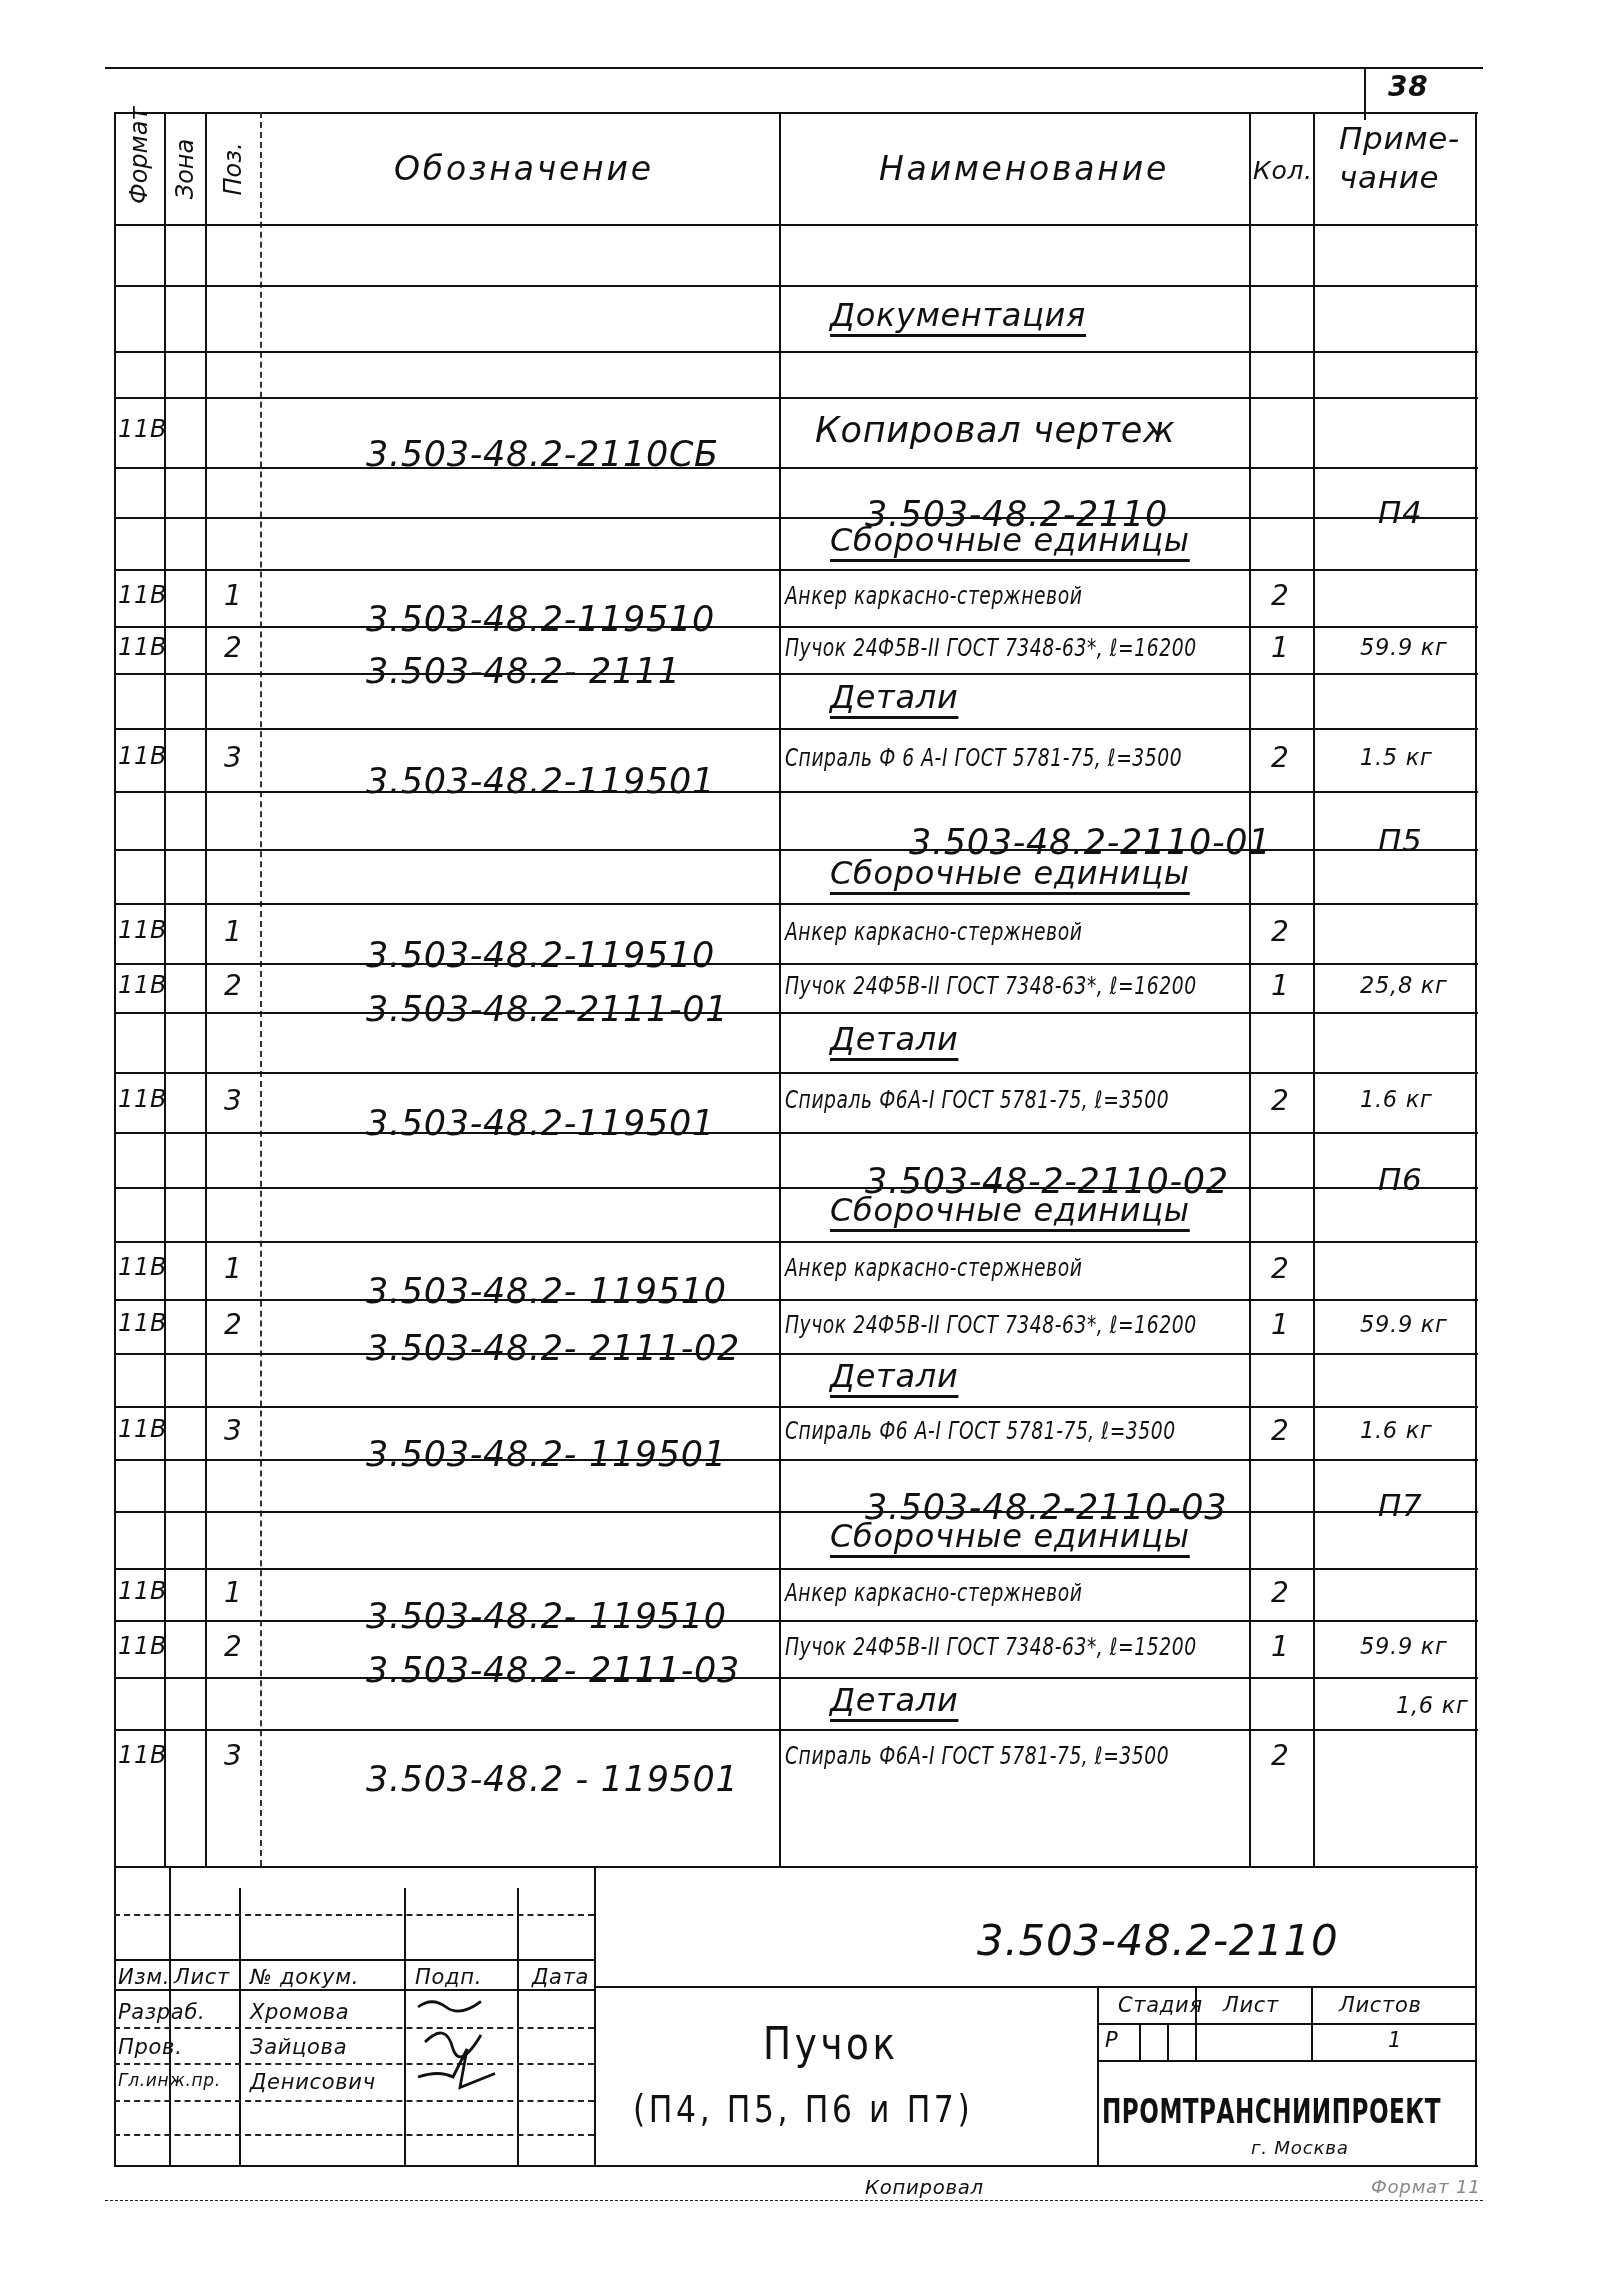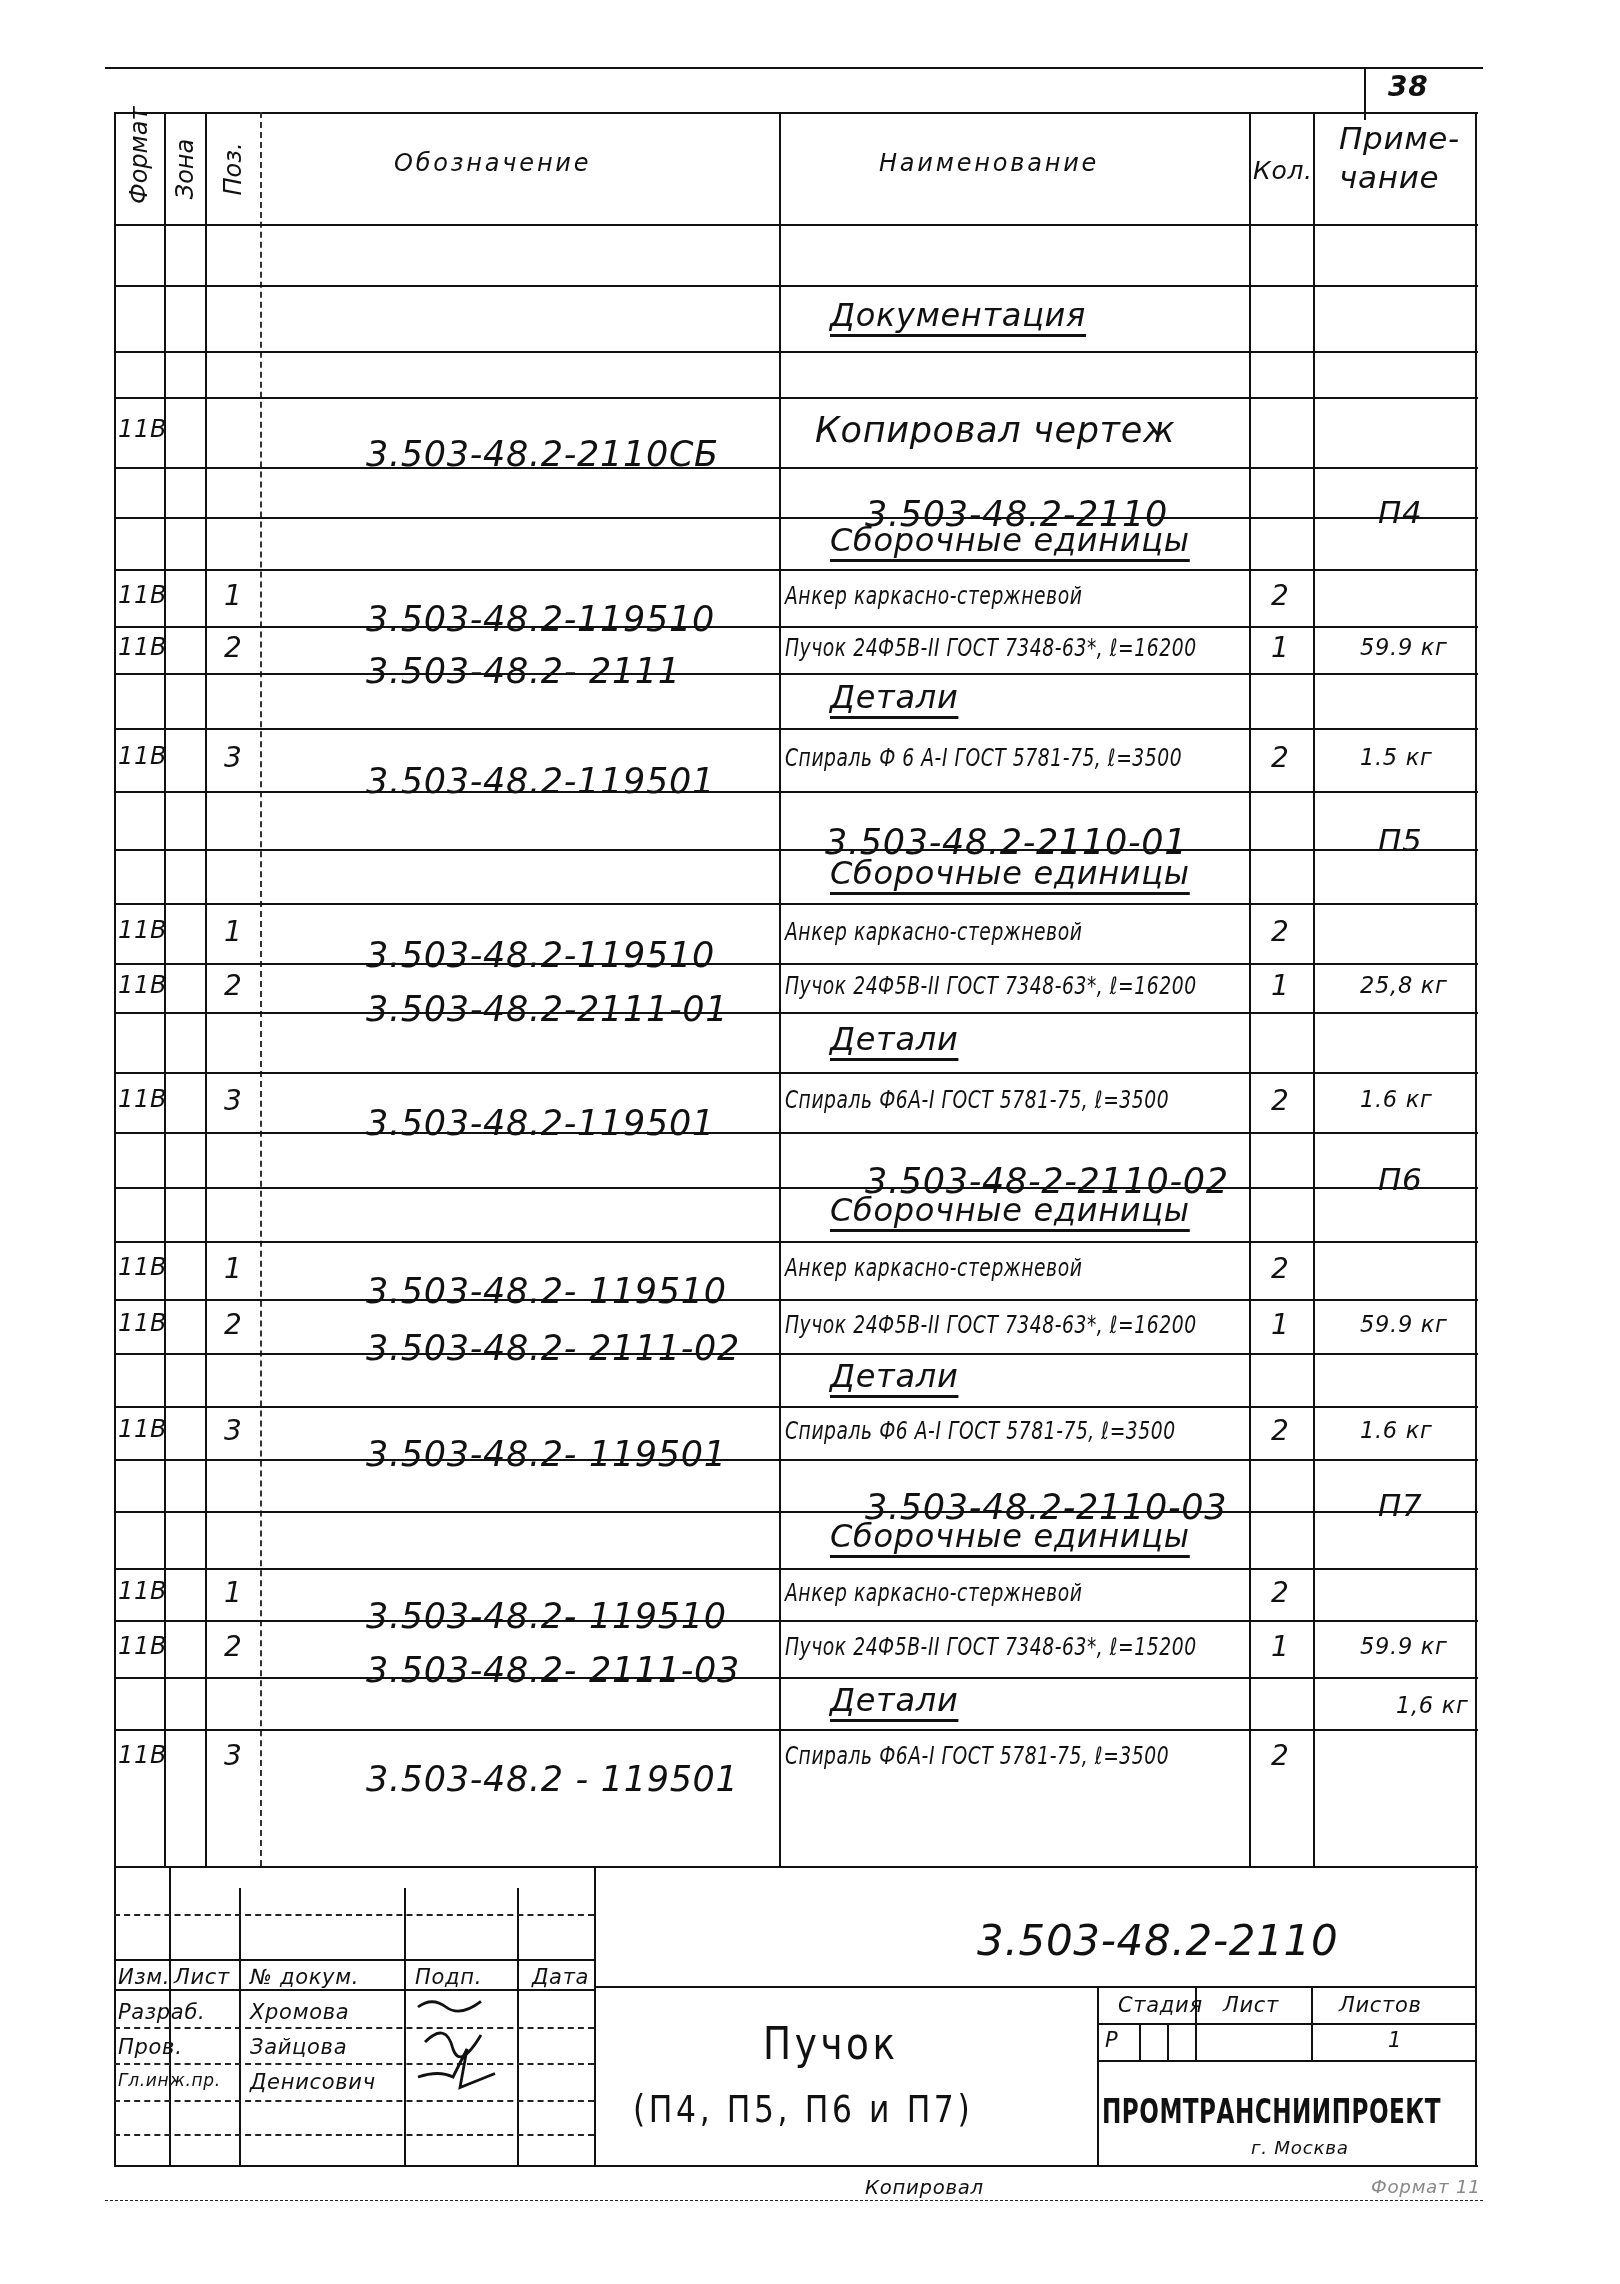--- a/index.html
+++ b/index.html
@@ -7,21 +7,21 @@
          font-family: "DejaVu Sans", sans-serif; color: #111; }
   .page { position: absolute; left: 0; top: 0; width: 1620px; height: 1986px; }
   .hline { position: absolute; height: 0; border-top: 2.8px solid #111; }
   .hline.thin { border-top-width: 2.1px; }
   .hline.dash { border-top: 2.1px dashed #222; }
   .vline { position: absolute; width: 0; border-left: 2.8px solid #111; }
   .vline.thin { border-left-width: 2.1px; }
   .vline.dash { border-left: 2.1px dashed #333; }
 
   .txt { position: absolute; white-space: nowrap; font-style: italic; font-family: "DejaVu Sans", sans-serif; letter-spacing: 0.7px; transform-origin: left center; }
-  .hdr { font-size: 24px; letter-spacing: 2.8px; }
+  .hdr { font-size: 33px; letter-spacing: 2.8px; }
   .code { font-size: 35px; margin-top: 24px; }
   .sect { font-size: 32px; text-decoration: underline; text-underline-offset: 8.4px; text-decoration-thickness: 2.8px; }
   .name { font-size: 24px; transform: scaleX(0.78); }
   .small { font-size: 28px; }
   .vert { position: absolute; transform: rotate(-90deg); transform-origin: center center; white-space: nowrap; font-style: italic; font-size: 24px; }
   .block-title { font-size: 44px; font-style: normal; letter-spacing: 4.2px; transform: scaleX(0.85); }
   .org { font-size: 34px; font-style: normal; font-weight: bold; letter-spacing: 0.7px; transform: scaleX(0.68); }
   .tiny { font-size: 21px; }
 </style>
 </head>
@@ -87,21 +87,21 @@
       <div class="hline thin" style="left: 114px; top: 673px; width: 1364px;"></div>
       <div class="txt sect" style="left: 830px; top: 678px;">Детали</div>
       <div class="hline thin" style="left: 114px; top: 728px; width: 1364px;"></div>
       <div class="txt small" style="left: 118px; top: 742px; font-size: 24px;">11В</div>
       <div class="txt small" style="left: 224px; top: 741px;">3</div>
       <div class="txt code" style="left: 366px; top: 737px;">3.503-48.2-119501</div>
       <div class="txt name" style="left: 785px; top: 744px;">Спираль Ф 6 А-I ГОСТ 5781-75, ℓ=3500</div>
       <div class="txt small" style="left: 1271px; top: 741px;">2</div>
       <div class="txt small" style="left: 1360px; top: 744px; font-size: 22.5px;">1.5 кг</div>
       <div class="hline thin" style="left: 114px; top: 791px; width: 1364px;"></div>
-      <div class="txt code" style="left: 825px; top: 798px;">3.503-48.2-2110-01</div>
+      <div class="txt code" style="left: 909px; top: 798px;">3.503-48.2-2110-01</div>
       <div class="txt code" style="left: 1378px; top: 798px; font-size: 31px;">П5</div>
       <div class="hline thin" style="left: 114px; top: 849px; width: 1364px;"></div>
       <div class="txt sect" style="left: 830px; top: 854px;">Сборочные единицы</div>
       <div class="hline thin" style="left: 114px; top: 903px; width: 1364px;"></div>
       <div class="txt small" style="left: 118px; top: 916px; font-size: 24px;">11В</div>
       <div class="txt small" style="left: 224px; top: 915px;">1</div>
       <div class="txt code" style="left: 366px; top: 911px;">3.503-48.2-119510</div>
       <div class="txt name" style="left: 785px; top: 918px;">Анкер каркасно-стержневой</div>
       <div class="txt small" style="left: 1271px; top: 915px;">2</div>
       <div class="txt small" style="left: 1360px; top: 918px; font-size: 22.5px;"></div>

